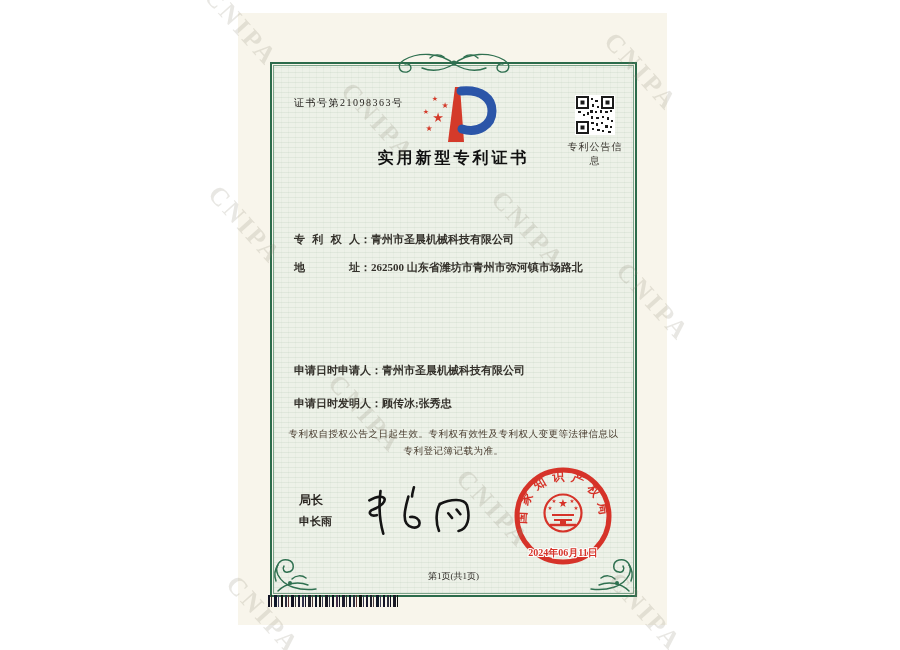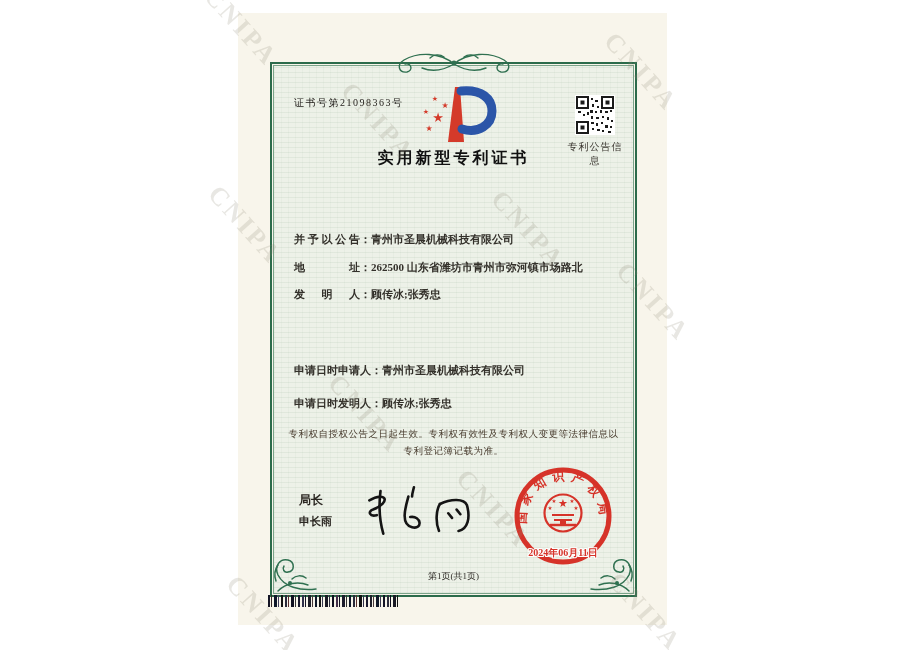--- a/index.html
+++ b/index.html
@@ -156,27 +156,24 @@
             <rect x="22" y="34" width="3" height="2"></rect>
           <rect x="27" y="35" width="2" height="2"></rect>
             <rect x="33" y="36" width="3" height="2"></rect>
         </g>
       </svg>
       <div class="qr-caption">专利公告信息</div>
 
       <div class="title">实用新型专利证书</div>
 
       <div class="row r2">
-        <span class="flabel">并予以公告</span><span>：</span><span>青州市圣晨机械科技有限公司</span>
+        <span class="flabel">专利权人</span><span>：</span><span>青州市圣晨机械科技有限公司</span>
       </div>
       <div class="row r3">
         <span class="flabel">地址</span><span>：</span><span>262500 山东省潍坊市青州市弥河镇市场路北</span>
-      </div>
-      <div class="row r4">
-        <span class="flabel">发明人</span><span>：</span><span>顾传冰;张秀忠</span>
       </div>
       <div class="row r7">
         <span class="flabel7">申请日时申请人</span><span>：</span><span>青州市圣晨机械科技有限公司</span>
       </div>
       <div class="row r8">
         <span class="flabel7">申请日时发明人</span><span>：</span><span>顾传冰;张秀忠</span>
       </div>
 
       <div class="statement">
         <div>专利权自授权公告之日起生效。专利权有效性及专利权人变更等法律信息以专利登记簿记载为准。</div>

